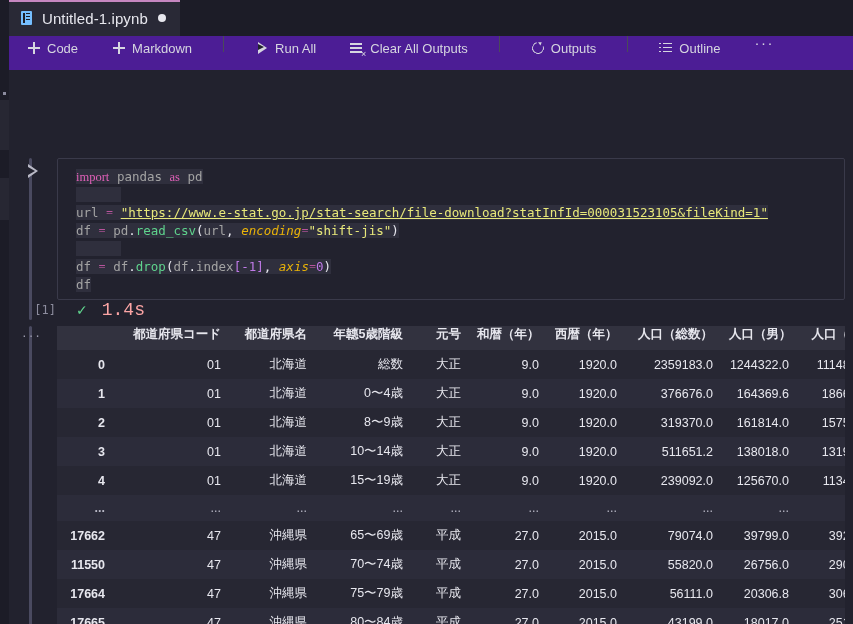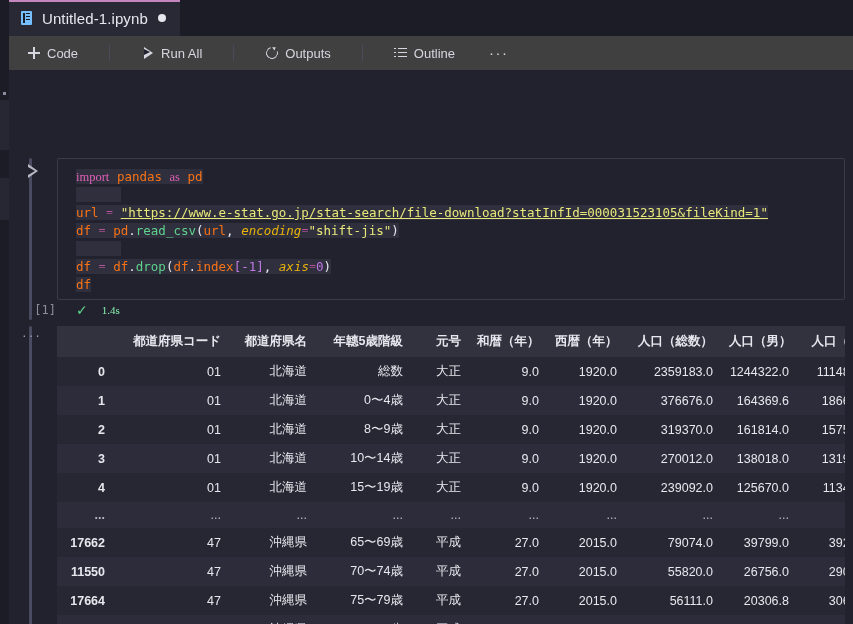--- a/index.html
+++ b/index.html
@@ -26,21 +26,21 @@
   }
   .tab:after{content:"";position:absolute;left:0;right:0;top:0;height:2px;background:#c586c0;}
   .tab-icon{width:13px;height:15px;position:relative;flex:0 0 13px;}
   .tab-icon i{position:absolute;left:0;top:0;width:11px;height:14px;background:#75beff;border-radius:1px;}
   .tab-icon i:after{content:"";position:absolute;left:2px;top:2px;width:1.5px;height:10px;background:#1c1c27;}
   .tab-icon i:before{content:"";position:absolute;left:5px;top:2px;width:4px;height:1.5px;background:#1c1c27;box-shadow:0 3px 0 #1c1c27,0 6px 0 #1c1c27;}
   .tab-title{color:#e7e7ee;font-size:15px;letter-spacing:.1px;white-space:nowrap;}
   .tab-dirty{width:8px;height:8px;border-radius:50%;background:#e7e7ee;margin-left:2px;flex:0 0 8px;}
 
   
-  .toolbar{height:34px;flex:0 0 34px;background:#404040;display:flex;align-items:center;padding-left:18px;gap:16px;position:relative;z-index:3;}
+  .toolbar{height:34px;flex:0 0 34px;background:#4c1d95;display:flex;align-items:flex-start;padding-left:18px;gap:16px;position:relative;z-index:3;}
   .tb-item{display:flex;align-items:center;gap:6px;color:#d6d6e0;font-size:13px;height:24px;padding:0 9px;border-radius:4px;cursor:pointer;white-space:nowrap;}
   .tb-sep{width:1px;height:16px;background:#4a4a5a;margin:0 6px;}
   .tb-ico{width:14px;height:14px;display:inline-block;position:relative;flex:0 0 14px;}
   
   .ico-plus:before{content:"";position:absolute;left:6px;top:1px;width:1.6px;height:12px;background:#d6d6e0;}
   .ico-plus:after{content:"";position:absolute;left:1px;top:6px;width:12px;height:1.6px;background:#d6d6e0;}
   
   .ico-play:before{content:"";position:absolute;left:3px;top:1px;width:0;height:0;border-left:9px solid #d6d6e0;border-top:6px solid transparent;border-bottom:6px solid transparent;}
   .ico-play:after{content:"";position:absolute;left:3px;top:3.4px;width:0;height:0;border-left:6px solid #22222e;border-top:3.7px solid transparent;border-bottom:3.7px solid transparent;}
   
@@ -63,39 +63,39 @@
   .run-btn{position:absolute;left:22px;top:90px;width:22px;height:22px;cursor:pointer;}
   .run-btn .tri{position:absolute;left:6px;top:4px;width:0;height:0;border-left:10px solid #b9b9c6;border-top:7px solid transparent;border-bottom:7px solid transparent;}
   .run-btn .tri:after{content:"";position:absolute;left:-10px;top:-4.3px;width:0;height:0;border-left:7px solid #22222e;border-top:4.6px solid transparent;border-bottom:4.6px solid transparent;}
 
   .code-cell{position:absolute;left:57px;top:88px;right:8px;height:140px;background:#24243040;border:1px solid #3a3a4a;border-radius:2px;}
   .code-inner{padding:9px 0 0 18px;font-family:"DejaVu Sans Mono","Liberation Mono",monospace;font-size:12.5px;line-height:18px;white-space:pre;}
   .ln{height:18px;}
   .hl{background:#2f2f3d;}
   
   .t-kw{color:#e060b8;font-family:Liberation Serif, serif;}
-  .t-plain{color:#f97316;}
+  .t-plain{color:#a3a3a3;}
   .t-fn{color:#5fd38d;}
   .t-str{color:#e8e87a;}
   .t-str-link{color:#e8e87a;text-decoration:underline;text-decoration-color:#e8e87a;}
   .t-param{color:#eab308;font-style:italic;}
   .t-num{color:#c07ae8;}
   .t-punct{color:#e8e8f0;}
 
   .exec-row{position:absolute;left:22px;top:230px;height:20px;display:flex;align-items:center;}
   .exec-count{color:#8d8d9e;font-size:12px;font-family:"DejaVu Sans Mono","Liberation Mono",monospace;width:34px;text-align:right;}
   .exec-check{color:#5fd38d;font-size:14px;margin-left:20px;font-weight:bold;}
-  .exec-time{color:#86efac;font-size:11px;margin-left:14px;font-family:Liberation Serif, serif;}
+  .exec-time{color:#fca5a5;font-size:18px;margin-left:14px;font-family:Liberation Mono, monospace;}
 
   .out-more{position:absolute;left:22px;top:260px;color:#9a9aac;font-size:14px;letter-spacing:2px;line-height:10px;cursor:pointer;}
 
   
   .out-area{position:absolute;left:57px;top:256px;right:8px;bottom:0;overflow:hidden;}
   table.df{border-collapse:collapse;width:789px;font-size:12.5px;color:#e7e7ee;table-layout:fixed;}
-  table.df thead th{background:#32323f;font-weight:bold;padding:7px 10px 7px 6px;text-align:right;white-space:nowrap;}
+  table.df thead th{background:#32323f;font-weight:bold;padding:0 10px 7px 6px;text-align:right;white-space:nowrap;}
   table.df thead th.idxh{background:#32323f;}
   table.df tbody td{padding:6px 10px 6px 6px;text-align:right;white-space:nowrap;}
   table.df tbody tr:nth-child(odd){background:#272733;}
   table.df tbody tr:nth-child(even){background:#2c2c3a;}
   table.df td.idx{font-weight:bold;text-align:right;padding-right:14px;}
   table.df td.ell,table.df th.ell{color:#b9b9c6;}
   tr.ellrow td{color:#b9b9c6;}
 </style>
 </head>
 <body>
@@ -116,24 +116,32 @@
       <span class="tab-title">Untitled-1.ipynb</span>
       <span class="tab-dirty"></span>
     </div>
   </div>
 
   <div class="toolbar">
     <div class="tb-item">
       <span class="tb-ico ico-plus"></span>
       <span>Code</span>
     </div>
+    <div class="tb-item">
+      <span class="tb-ico ico-plus"></span>
+      <span>Markdown</span>
+    </div>
     <div class="tb-sep"></div>
     <div class="tb-item">
       <span class="tb-ico ico-play"></span>
       <span>Run All</span>
+    </div>
+    <div class="tb-item">
+      <span class="tb-ico ico-clear"></span>
+      <span>Clear All Outputs</span>
     </div>
     <div class="tb-sep"></div>
     <div class="tb-item">
       <span class="tb-ico ico-restart"></span>
       <span>Outputs</span>
     </div>
     <div class="tb-sep"></div>
     <div class="tb-item">
       <span class="tb-ico ico-outline"></span>
       <span>Outline</span>
@@ -228,21 +236,21 @@
               <td>157556.0</td>
             </tr>
             <tr>
               <td class="idx">3</td>
               <td>01</td>
               <td>北海道</td>
               <td>10〜14歳</td>
               <td>大正</td>
               <td>9.0</td>
               <td>1920.0</td>
-              <td>270012.0</td>
+              <td>511651.2</td>
               <td>138018.0</td>
               <td>131994.0</td>
             </tr>
             <tr>
               <td class="idx">4</td>
               <td>01</td>
               <td>北海道</td>
               <td>15〜19歳</td>
               <td>大正</td>
               <td>9.0</td>

